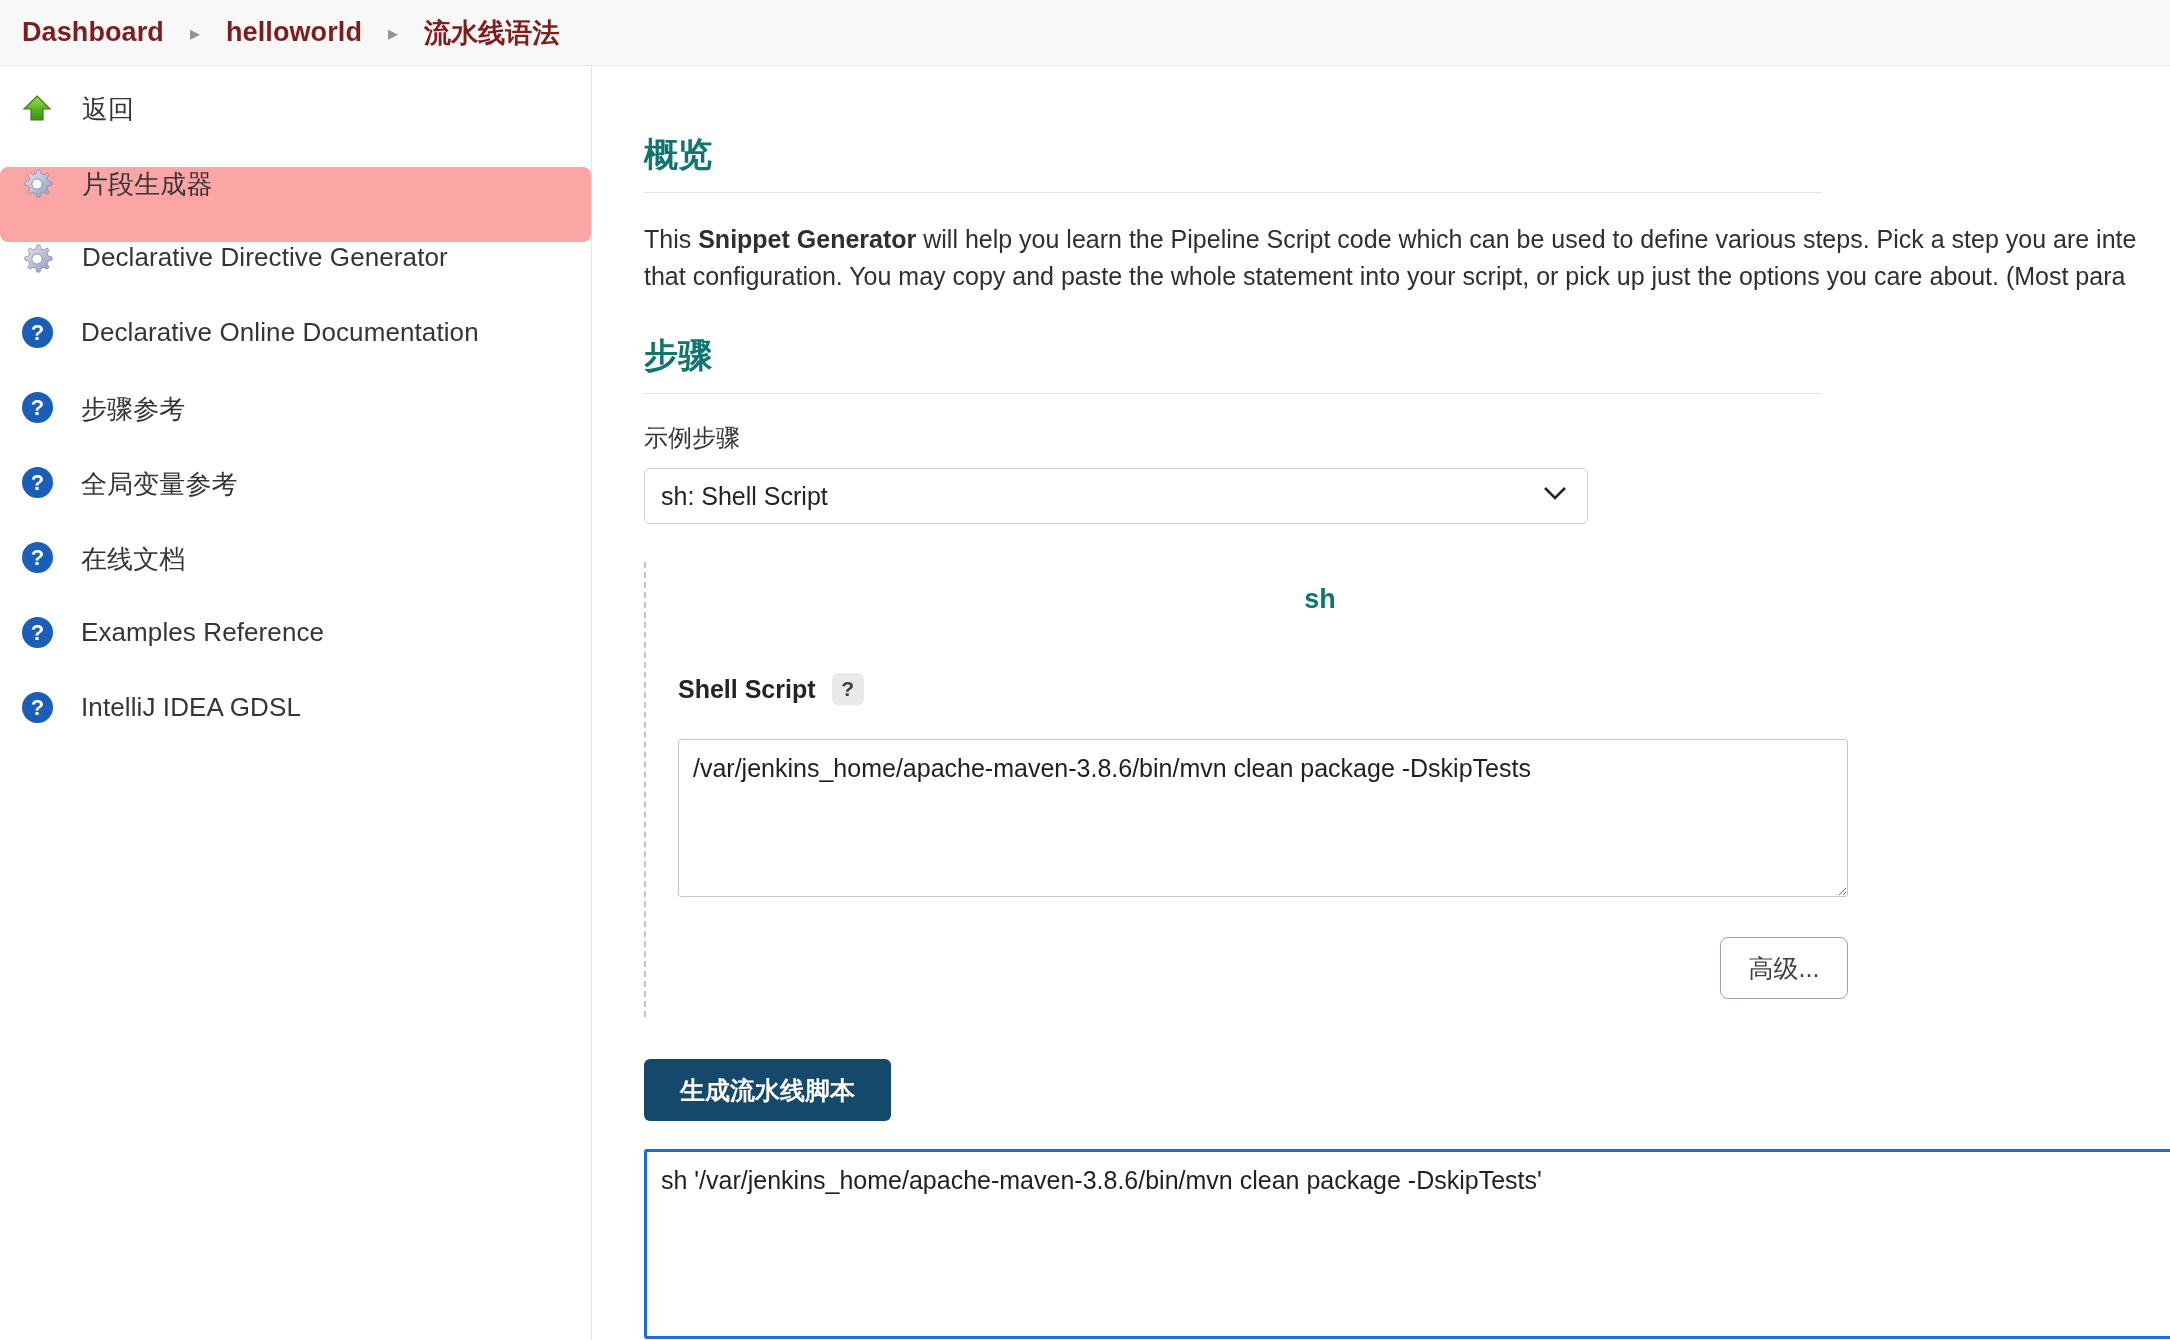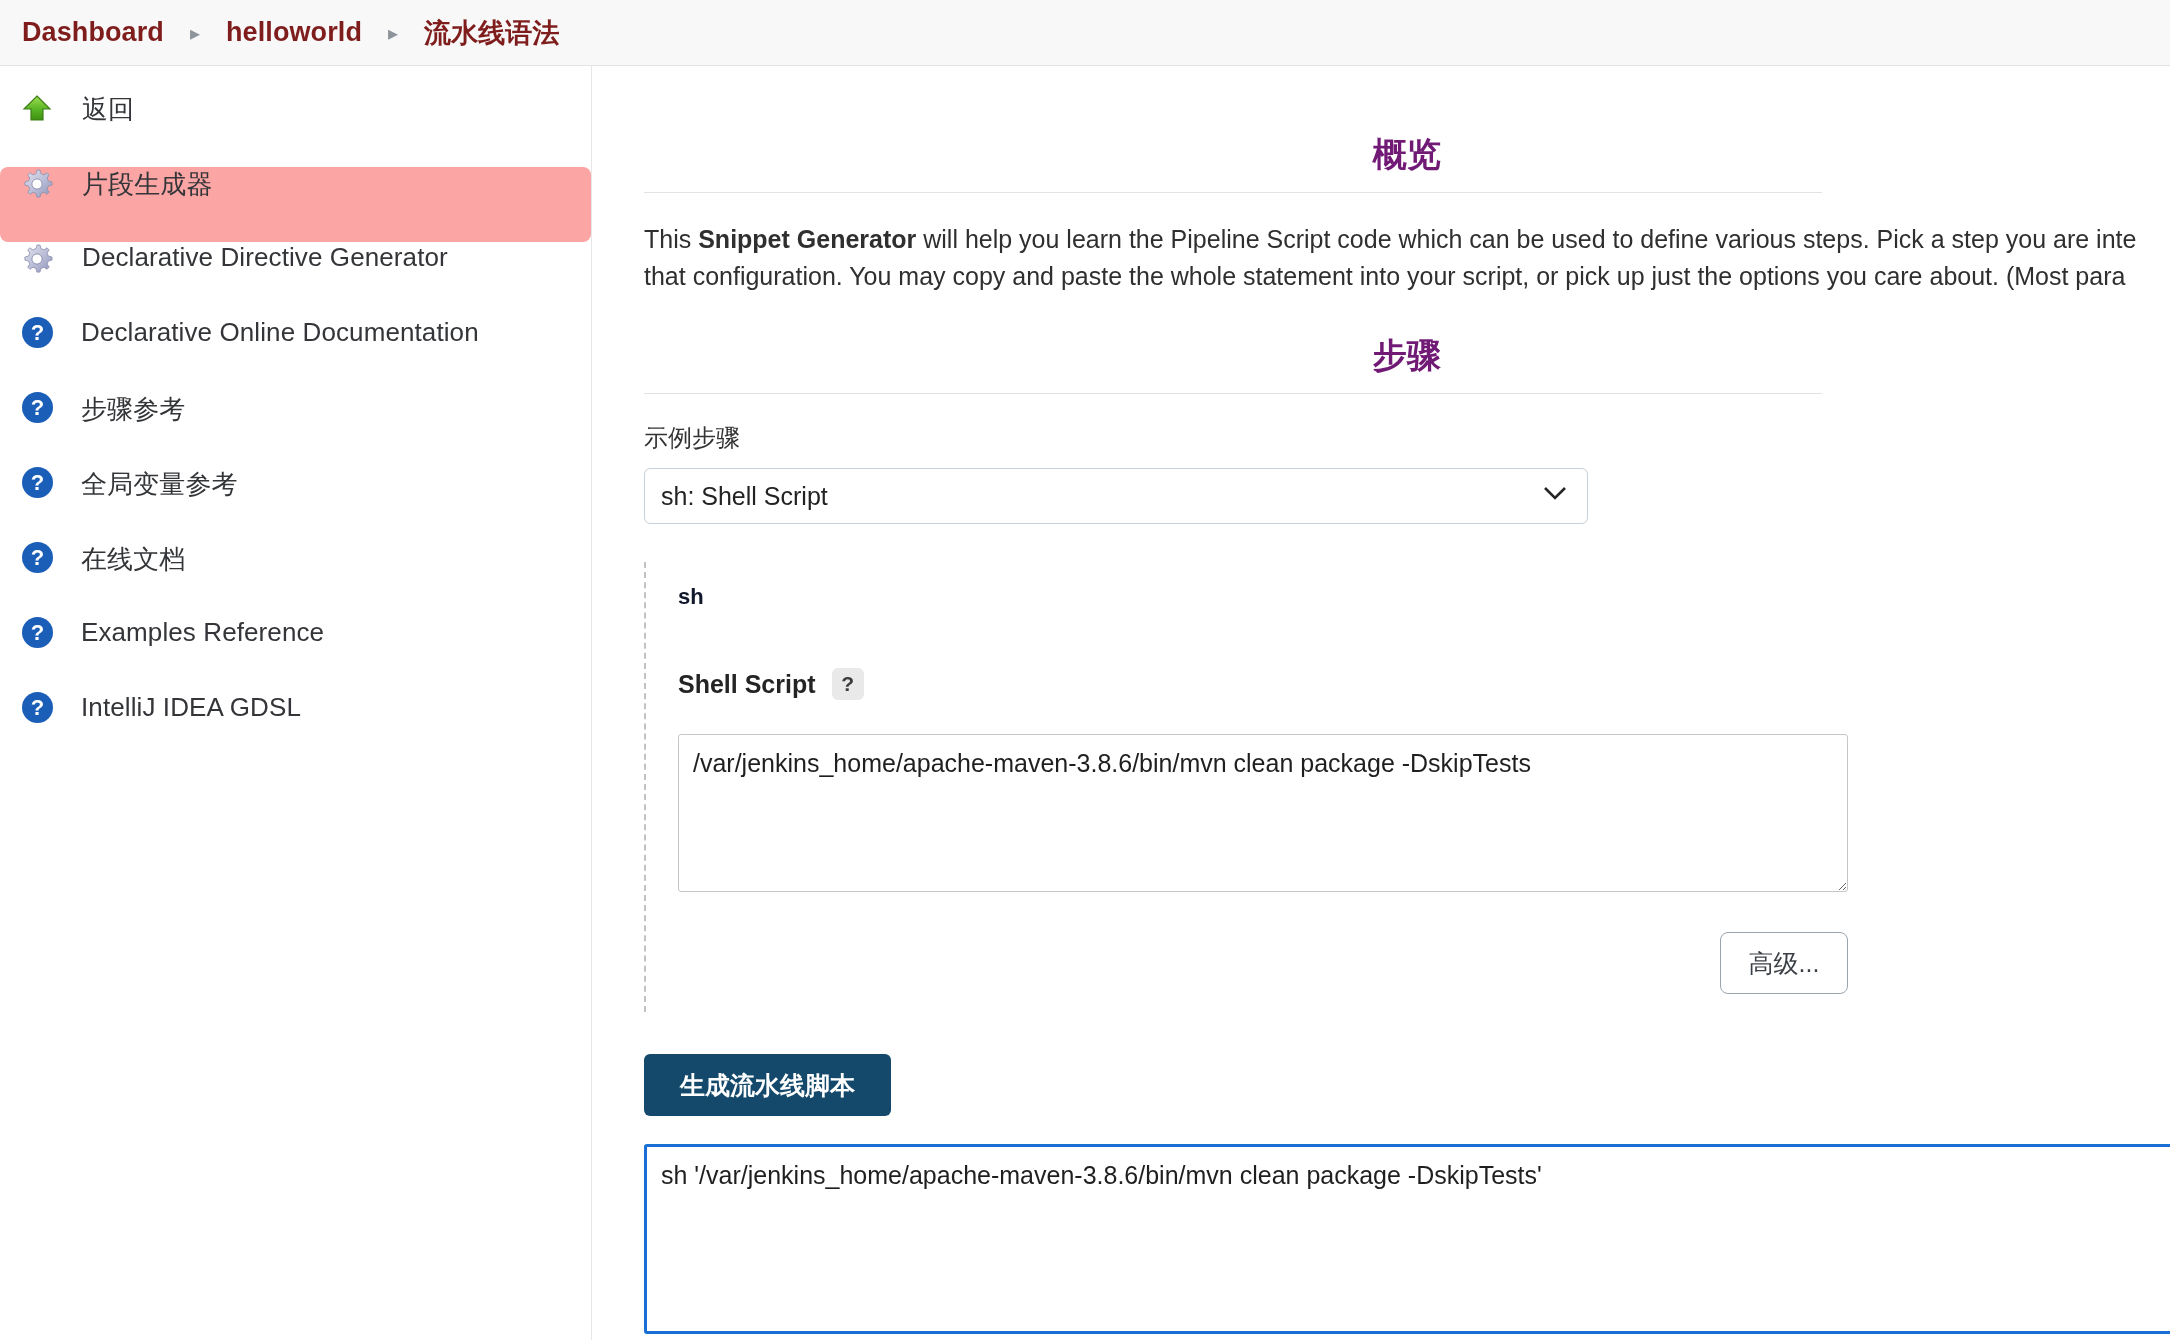--- a/index.html
+++ b/index.html
@@ -79,24 +79,23 @@
 
   
   #main {
     flex: 1;
     padding: 66px 0 0 52px;
     overflow: hidden;
   }
   .sect-title {
     font-size: 34px;
     font-weight: bold;
-    color: #701a75;
+    color: #0f766e;
     margin: 0 0 14px 0;
     letter-spacing: .3px;
-    text-align: center;
   }
   .rule {
     height: 1px;
     background: #e3e3e3;
     width: 1178px;
     margin-bottom: 28px;
   }
   .intro {
     font-size: 25px;
     line-height: 1.48;
@@ -138,24 +137,25 @@
   }
 
   
   .step-block {
     border-left: 2px dashed #c2c2c2;
     padding: 14px 0 18px 32px;
     margin-bottom: 42px;
     width: 1318px;
   }
   .step-name {
-    font-size: 22px;
-    font-weight: bold;
-    color: #0f172a;
+    font-size: 27px;
+    font-weight: bold;
+    color: #0f766e;
     margin: 8px 0 58px 0;
+    text-align: center;
   }
   .param-row {
     display: flex; align-items: center; gap: 16px;
     margin-bottom: 34px;
   }
   .param-label {
     font-size: 25px;
     font-weight: bold;
     color: #242424;
   }

